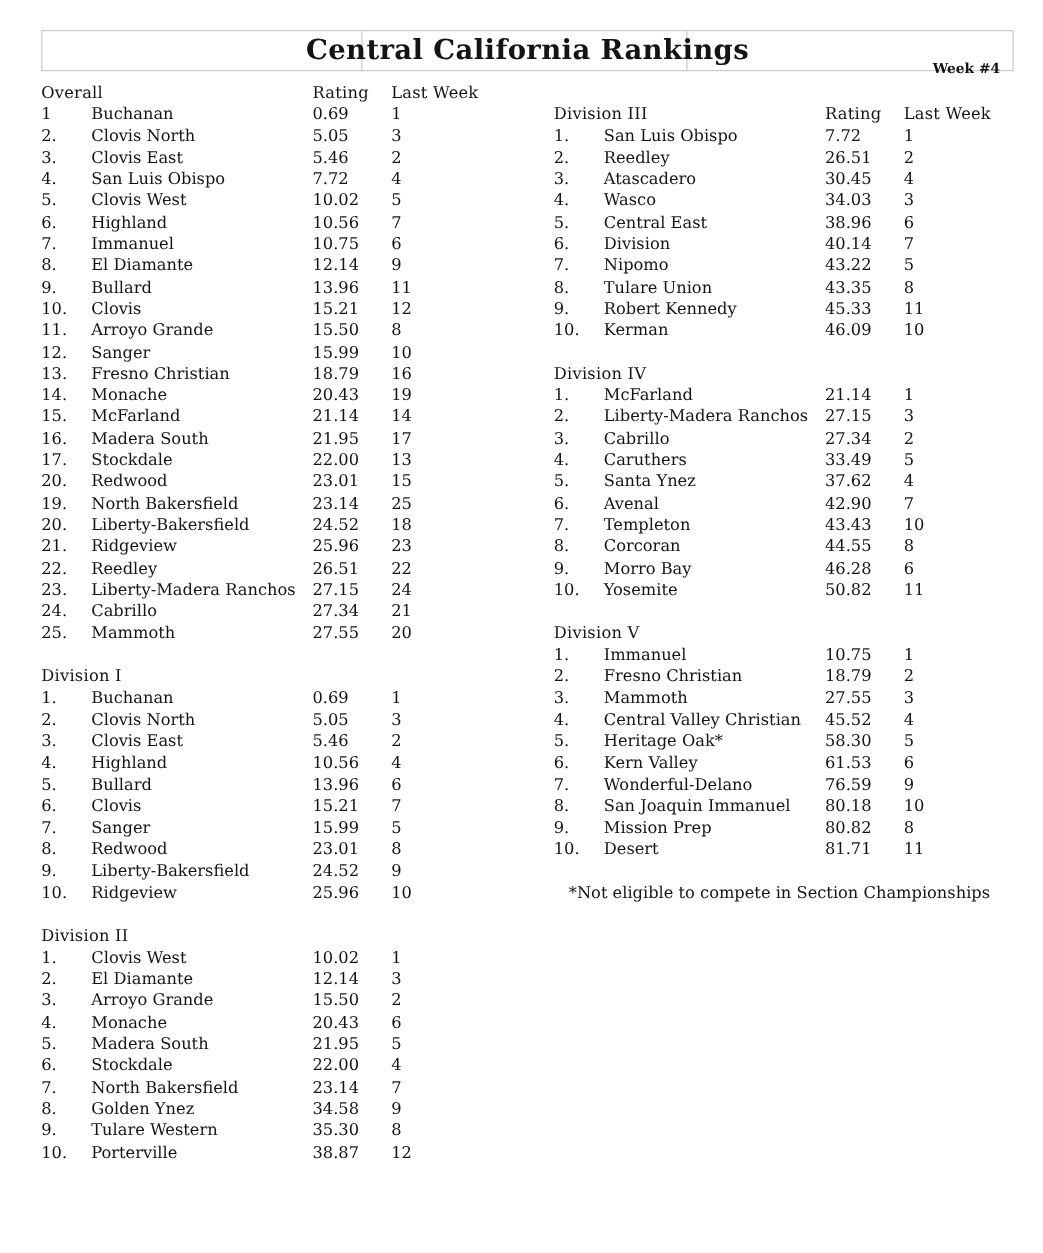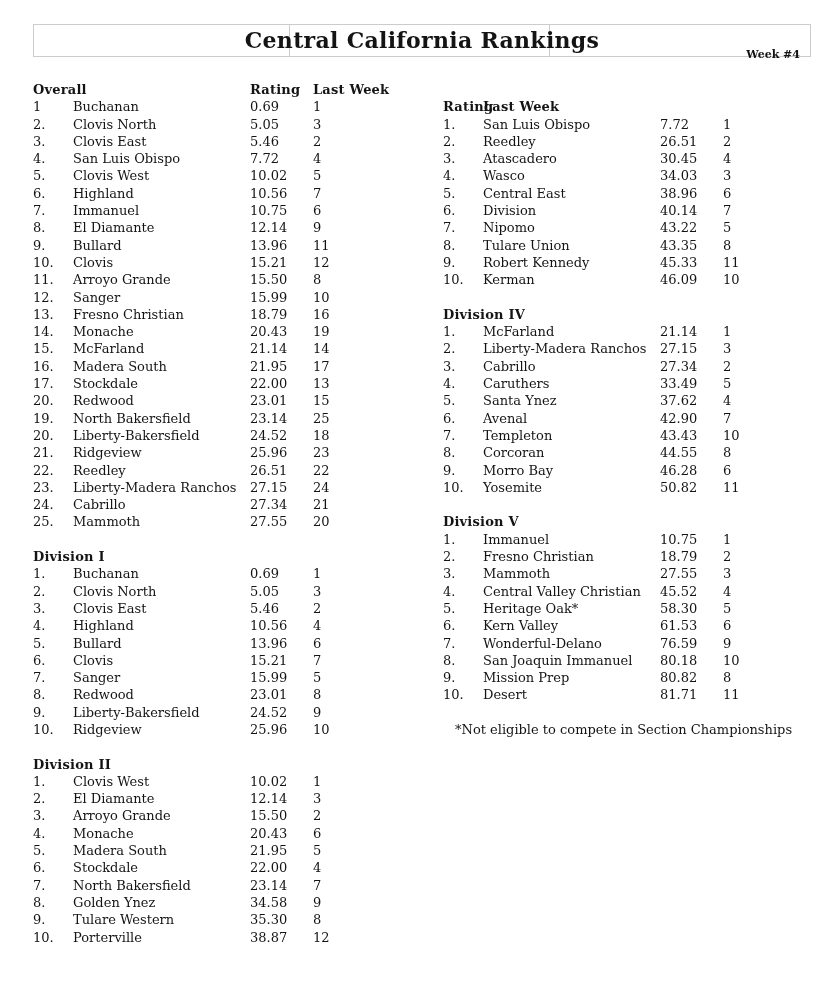--- a/index.html
+++ b/index.html
@@ -74,23 +74,22 @@
   .col-left  { flex: 0 0 410px; width: 410px; }
   .col-right { flex: 1 1 auto; padding-top: 17.3px; }
   .varsity {
     font-weight: bold;
     letter-spacing: 0.2px;
   }
   .block { margin: 0 0 17.3px 0; }
   .block-head {
     display: grid;
     grid-template-columns: 40px 177px 63px auto;
-    font-weight: bold;
+    font-weight: normal;
     letter-spacing: 0.2px;
-    margin-top: 15px;
   }
   .block-head .tname { grid-column: 1 / 3; }
   .row {
     display: grid;
     grid-template-columns: 40px 177px 63px auto;
   }
   .row .c {
     white-space: nowrap;
     overflow: visible;
   }
@@ -449,20 +448,21 @@
     <span class="c last">12</span>
   </div>
 </div>
   </div>
 </div>
     </section>
     <section class="col-right">
       <div class="tables">
   <div class="block">
     <div class="block-head">
+      <span class="tname">Division III</span>
       <span class="th th-rating">Rating</span>
       <span class="th th-last">Last Week</span>
     </div>
     <div class="rows">
   <div class="row">
     <span class="c rank">1.</span>
     <span class="c team">San Luis Obispo</span>
     <span class="c rating">7.72</span>
     <span class="c last">1</span>
   </div>

